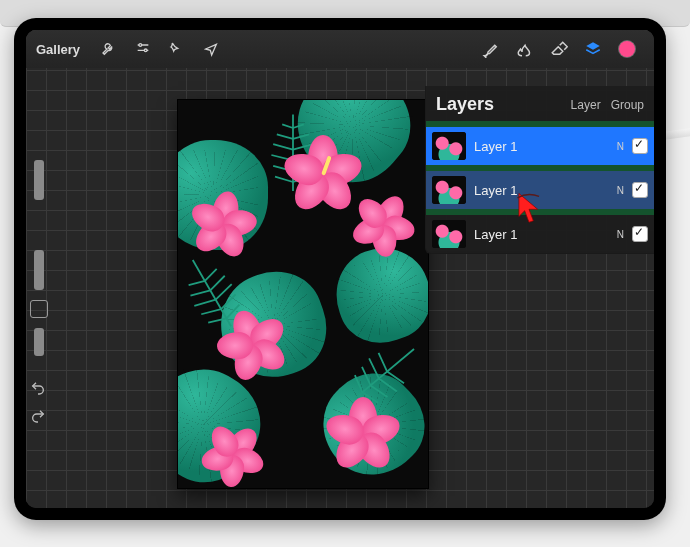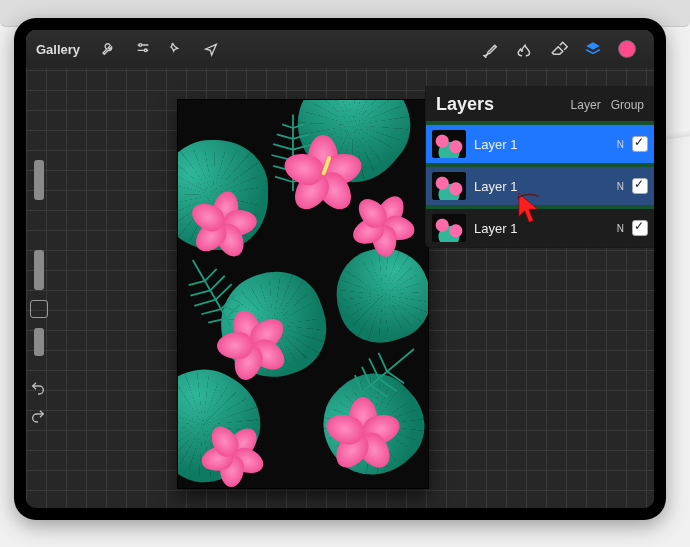--- a/index.html
+++ b/index.html
@@ -26,21 +26,21 @@
   .leaf-lines{position:absolute;inset:10px;background:repeating-conic-gradient(from 90deg at 50% 50%,rgba(0,0,0,0) 0 12deg,rgba(0,0,0,.15) 12deg 13deg)}
   .fern{position:absolute;width:90px;height:90px;pointer-events:none}
   .flower{position:absolute;width:70px;height:70px}
   .petal{position:absolute;left:50%;top:50%;width:30px;height:40px;background:radial-gradient(#ff8ec2,#f04a91 80%);border-radius:50% 50% 50% 50%/60% 60% 40% 40%;transform-origin:50% 100%}
   .stamen{position:absolute;left:50%;top:50%;width:4px;height:20px;background:#ffe46b;border-radius:2px;transform-origin:50% 100%}
   
   .panel{position:absolute;right:0;top:56px;width:228px;background:rgba(30,30,30,.98);color:#eee;font-size:13px;border-left:1px solid #1a1a1a;border-bottom:1px solid #1a1a1a;border-radius:0 0 0 6px}
   .panel-hd{display:flex;align-items:center;padding:8px 10px 6px}
   .panel-title{font-size:18px;font-weight:700;flex:1}
   .panel-act{font-size:12px;color:#bbb;margin-left:10px;cursor:pointer}
-  .layer{display:flex;align-items:center;height:38px;padding:0 6px;border-top:4px solid #14532d;cursor:pointer}
+  .layer{display:flex;align-items:center;height:38px;padding:0 6px;border-top:6px solid #14532d;cursor:pointer}
   .layer.sel-primary{background:#1f77ff}
   .layer.sel-secondary{background:#2b4c7e}
   .thumb{width:34px;height:28px;border-radius:3px;margin-right:8px;background:#0a0a0a;position:relative;overflow:hidden;flex:0 0 34px}
   .thumb .mini{position:absolute;inset:0;background:radial-gradient(circle at 30% 40%,#ff6aa8 0 6px,transparent 7px),radial-gradient(circle at 70% 60%,#ff6aa8 0 6px,transparent 7px),radial-gradient(circle at 50% 80%,#2fb79a 0 10px,transparent 11px),#0a0a0a}
   .lname{flex:1;white-space:nowrap;overflow:hidden;text-overflow:ellipsis}
   .blend{font-size:10px;color:#d0d0d0;margin:0 8px}
   .cb{width:14px;height:14px;border:1px solid #aaa;border-radius:3px;background:#fff;position:relative}
   .cb::after{content:"✓";position:absolute;left:1px;top:-2px;font-size:12px;color:#222}
   .bgthumb{background:#fff}
   

